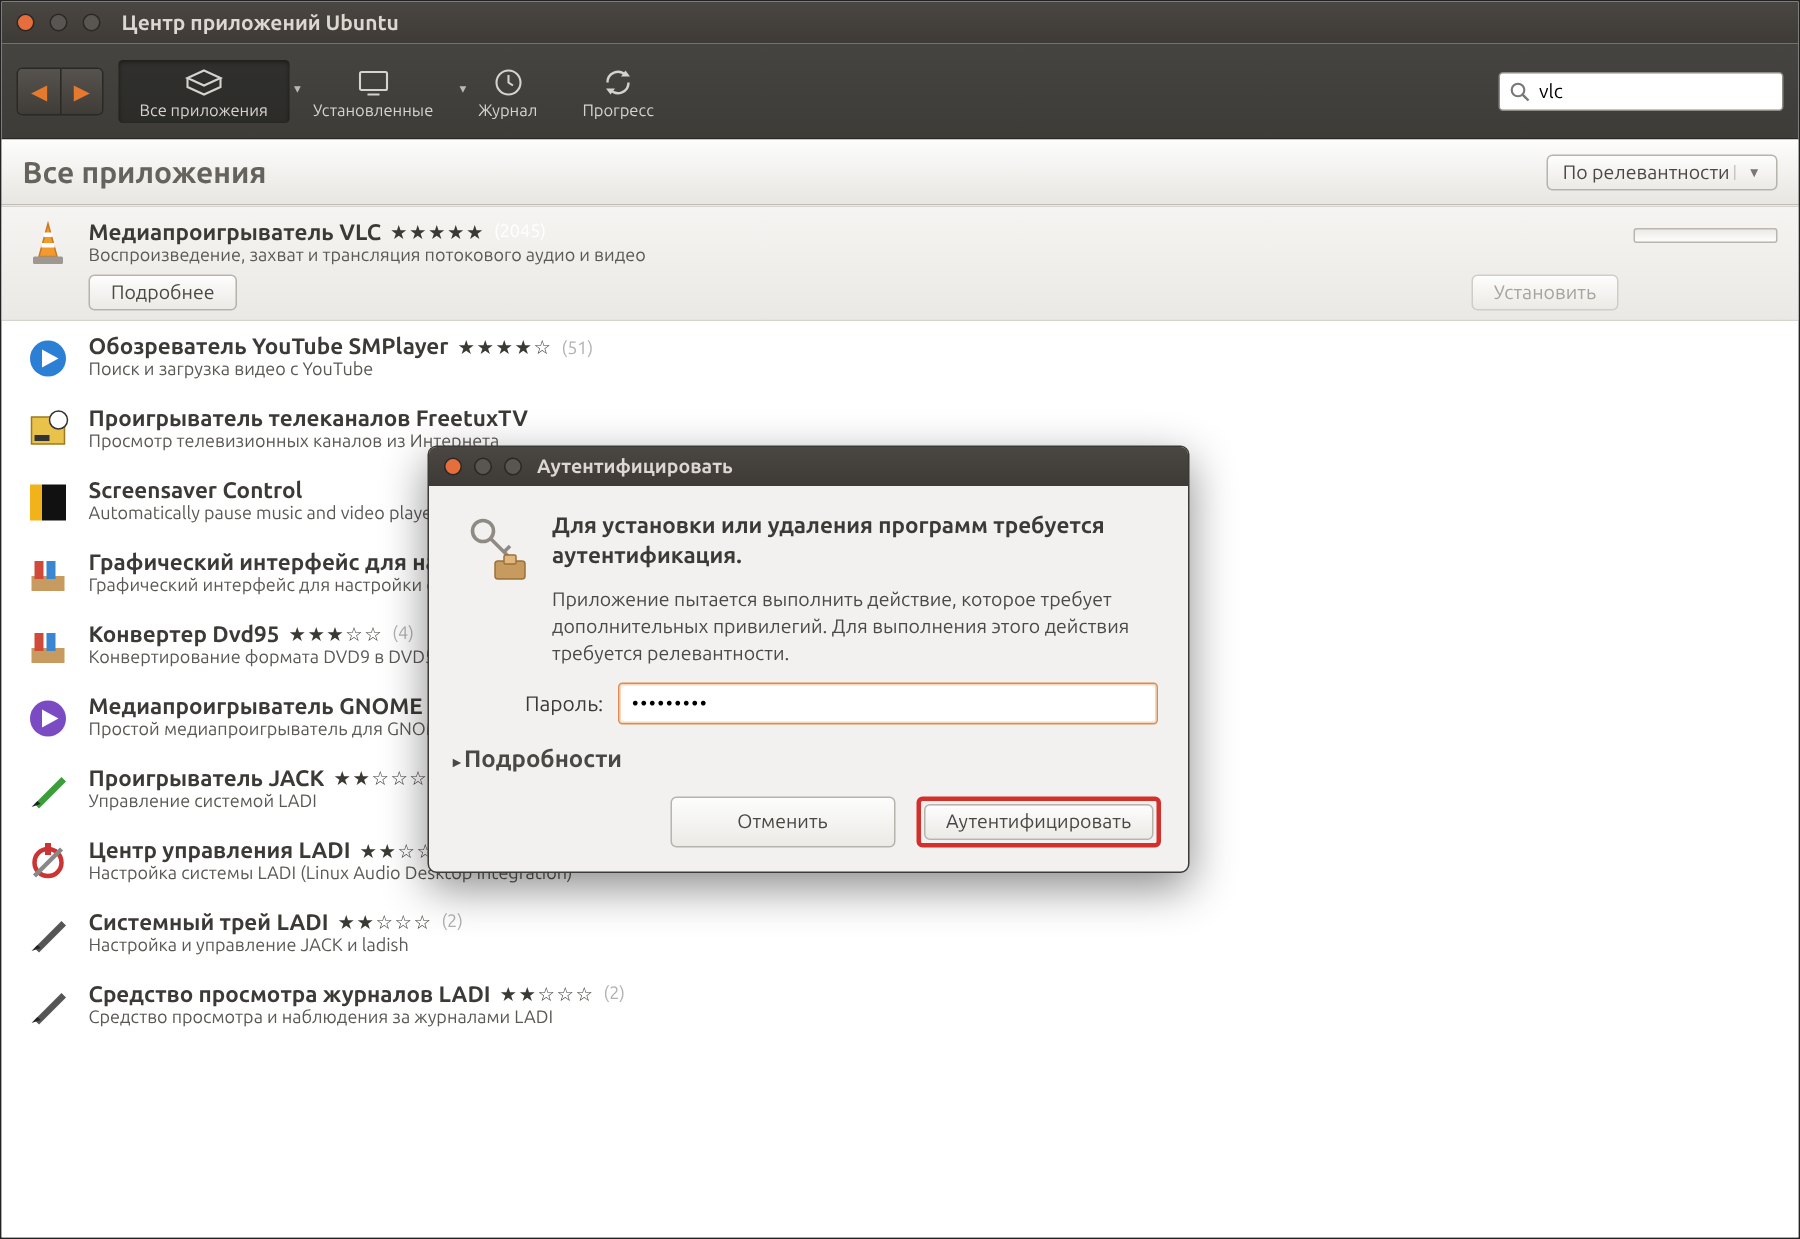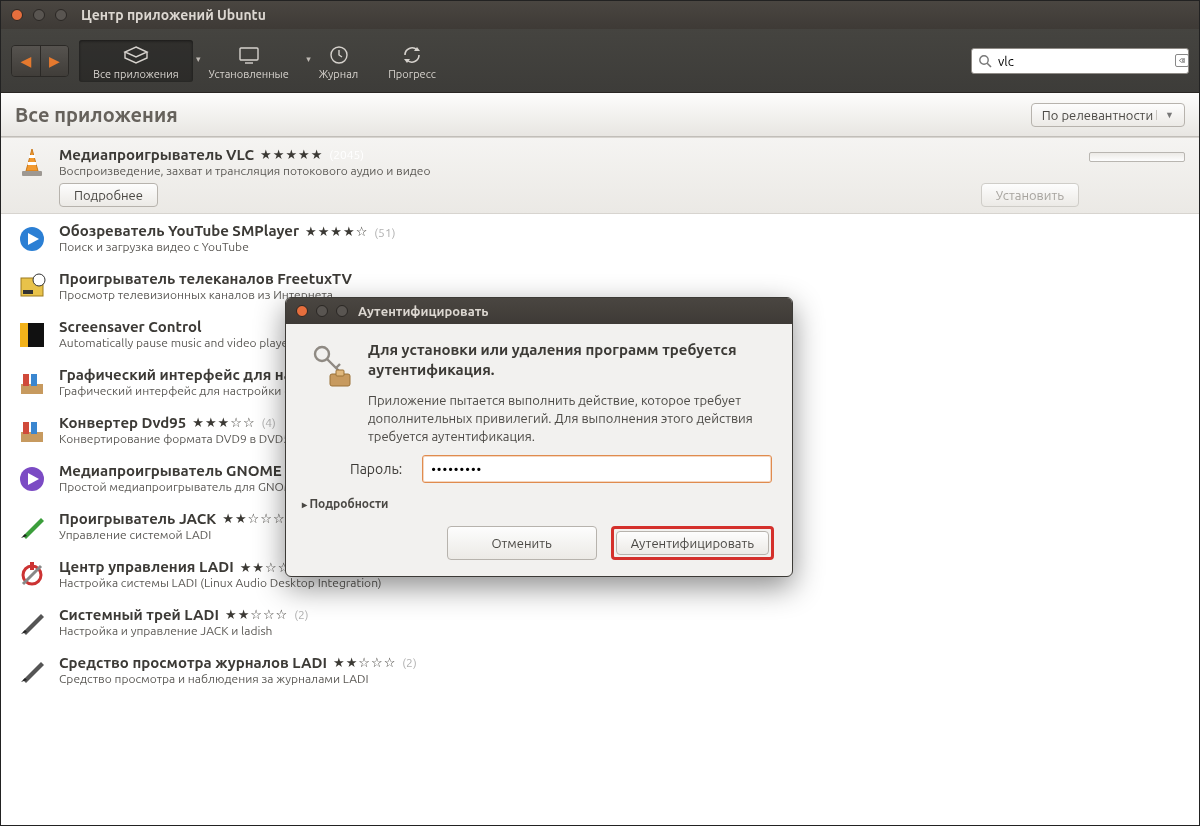--- a/index.html
+++ b/index.html
@@ -15,21 +15,21 @@
   .toolbar { height:64px; background: linear-gradient(#454440,#3d3c39); display:flex; align-items:center; padding:0 10px; gap:2px; border-bottom:1px solid #2a2724; }
   .navpair { display:flex; border:1px solid #2b2926; border-radius:4px; overflow:hidden; }
   .navbtn { width:28px; height:30px; background:linear-gradient(#56534f,#403d39); display:flex; align-items:center; justify-content:center; color:#e5792e; font-size:14px; cursor:pointer; }
   .navbtn + .navbtn { border-left:1px solid #2b2926; }
   .tb-section { display:flex; flex-direction:column; align-items:center; color:#d6d2cd; font-size:11px; padding:4px 14px 2px; border-radius:3px; cursor:pointer; position:relative; }
   .tb-section .tb-label { margin-top:2px; }
   .tb-section.active { background:rgba(0,0,0,0.28); box-shadow:inset 0 1px 3px rgba(0,0,0,.5); }
   .tb-icon { width:26px; height:22px; display:flex; align-items:center; justify-content:center; }
   .tb-dd { position:absolute; right:-8px; top:14px; color:#bdb8b2; font-size:9px; }
   .spacer { flex:1; }
-  .search { width:218px; height:26px; background:#fff; border-radius:3px; display:flex; align-items:center; padding:0 6px; gap:6px; border:1px solid #8f8b86; }
+  .search { width:190px; height:26px; background:#fff; border-radius:3px; display:flex; align-items:center; padding:0 6px; gap:6px; border:1px solid #8f8b86; }
   .search input { border:none; outline:none; flex:1; font-size:13px; background:transparent; }
   .search .clear-x { font-family:monospace; border:1px solid #888; border-radius:2px; font-size:10px; padding:0 3px; color:#666; cursor:pointer; }
   .search .mag { color:#777; }
 
   
   .headerbar { height:44px; display:flex; align-items:center; justify-content:space-between; padding:0 14px; background:linear-gradient(#fdfdfc,#e8e6e2); border-bottom:1px solid #c1beb9; }
   .headerbar h1 { font-size:20px; color:#66625c; font-weight:bold; }
   .sortbtn { font-size:13px; color:#4b4945; background:linear-gradient(#fdfdfd,#eceae6); border:1px solid #b7b3ad; border-radius:4px; padding:4px 10px; display:flex; align-items:center; gap:3px; cursor:pointer; }
   .sortbtn .dd { font-size:9px; color:#777; border-left:1px solid #c9c6c1; padding-left:8px; }
 
@@ -51,24 +51,24 @@
   .progressbar { width:96px; height:10px; border:1px solid #b9b6b1; border-radius:2px; background:linear-gradient(#eceae6,#fdfdfd); margin-top:6px; }
 
   
   .overlay-arrow { position:absolute; left:296px; top:452px; pointer-events:none; }
   .dialog { position:absolute; left:284px; top:296px; width:508px; background:#f2f1ef; border:1px solid #3c3a36; border-radius:6px; box-shadow:0 10px 30px rgba(0,0,0,.45); overflow:hidden; }
   .dialog .dlg-tb { height:26px; background:linear-gradient(#4a4641,#3e3a36); display:flex; align-items:center; padding:0 8px; gap:6px; color:#dcd7d1; font-size:13px; font-weight:bold; }
   .dlg-body { display:flex; padding:16px 20px 4px; gap:14px; }
   .dlg-icon { width:48px; height:48px; flex-shrink:0; position:relative; }
   .dlg-msg h2 { font-size:15px; color:#3c3a36; margin-bottom:10px; line-height:1.35; }
   .dlg-msg p  { font-size:13px; color:#4c4a46; line-height:1.4; }
-  .dlg-pw { display:flex; align-items:center; gap:20px; padding:6px 20px 4px 64px; }
+  .dlg-pw { display:flex; align-items:center; gap:10px; padding:6px 20px 4px 64px; }
   .dlg-pw label { font-size:14px; color:#3c3a36; }
   .dlg-pw input { flex:1; height:28px; border:1px solid #e08b4e; border-radius:3px; padding:0 8px; font-size:13px; letter-spacing:1px; outline:none; box-shadow:0 0 0 1px rgba(224,139,78,.35) inset; }
-  .dlg-exp { padding:10px 20px 6px 16px; font-size:12px; font-weight:bold; color:#4a4844; cursor:pointer; }
+  .dlg-exp { padding:10px 20px 6px 16px; font-size:16px; font-weight:bold; color:#4a4844; cursor:pointer; }
   .dlg-exp::before { content:"▸ "; font-size:10px; }
   .dlg-actions { display:flex; justify-content:flex-end; gap:14px; padding:10px 18px 16px; }
   .dlg-actions .flatbtn { min-width:150px; text-align:center; }
   .redrect { border:3px solid #d4302b; border-radius:4px; padding:2px; }
 
   
   svg { display:block; }
 </style>
 </head>
 <body>
@@ -357,21 +357,21 @@
       <svg width="48" height="48" viewBox="0 0 48 48">
         <circle cx="16" cy="14" r="7" fill="none" stroke="#8f8a83" stroke-width="2.4"></circle>
         <line x1="21" y1="19" x2="36" y2="34" stroke="#8f8a83" stroke-width="2.4"></line>
         <line x1="30" y1="28" x2="34" y2="24" stroke="#8f8a83" stroke-width="2.4"></line>
         <rect x="24" y="34" width="20" height="12" rx="2" fill="#c79a5f" stroke="#9b7239"></rect>
         <rect x="30" y="30" width="8" height="6" rx="1" fill="#e0b87d" stroke="#9b7239"></rect>
       </svg>
     </div>
     <div class="dlg-msg">
       <h2>Для установки или удаления программ требуется аутентификация.</h2>
-      <p>Приложение пытается выполнить действие, которое требует дополнительных привилегий. Для выполнения этого действия требуется аутентификация.</p>
+      <p>Приложение пытается выполнить действие, которое требует дополнительных привилегий. Для выполнения этого действия требуется релевантности.</p>
     </div>
   </div>
 
   <div class="dlg-pw">
     <label>Пароль:</label>
     <input type="text" value="•••••••••" style="">
   </div>
 
   <div class="dlg-exp">
     <span>Подробности</span>

